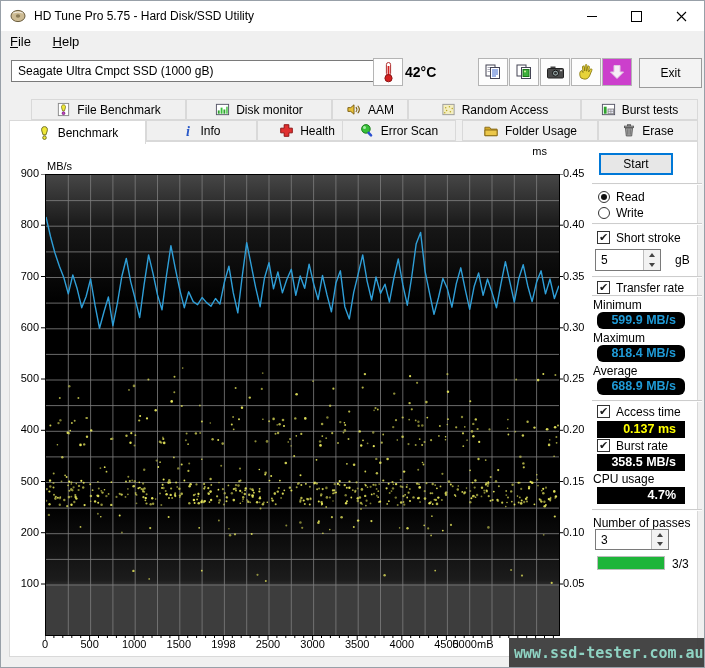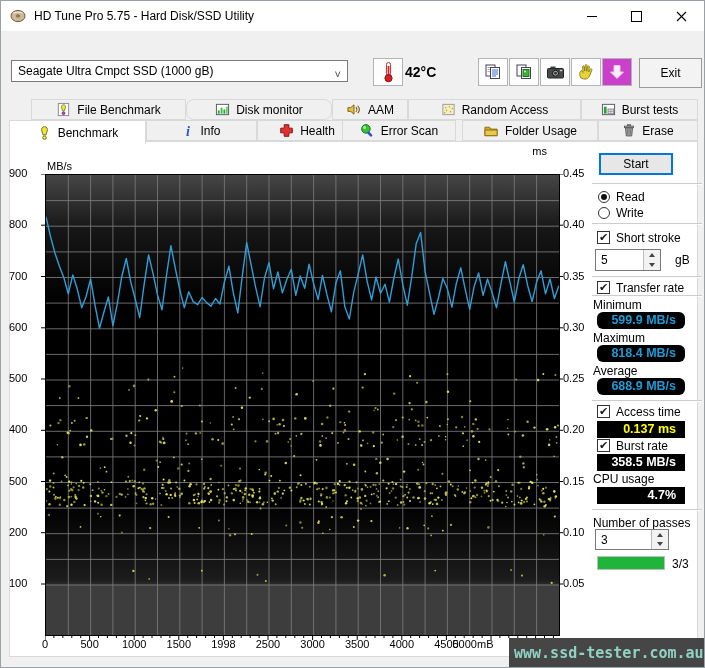--- a/index.html
+++ b/index.html
@@ -12,35 +12,35 @@
   .winbtns{position:absolute;right:0;top:0;height:30px;display:flex;}
   .wbtn{width:45px;height:30px;display:flex;align-items:center;justify-content:center;}
   .glyph-min{width:10px;height:1px;background:#000;}
   .glyph-max{width:9px;height:9px;border:1px solid #000;}
   
   .menubar{position:absolute;left:0;top:30px;width:100%;height:22px;background:#f0f0f0;font-size:13px;}
   .menu-item{display:inline-block;padding:3px 9px;color:#000;}
   .menu-item::first-letter{text-decoration:underline;}
   
   .toolbar{position:absolute;left:0;top:52px;width:100%;height:45px;background:#f0f0f0;}
-  .combo{position:absolute;left:10px;top:7px;width:337px;height:22px;background:#fff;border:1px solid #7a7a7a;font-size:12px;line-height:20px;padding-left:6px;box-sizing:border-box;color:#000;}
+  .combo{position:absolute;left:10px;top:7px;width:381px;height:22px;background:#fff;border:1px solid #7a7a7a;font-size:12px;line-height:20px;padding-left:6px;box-sizing:border-box;color:#000;}
   .combo .chev{position:absolute;right:6px;top:3px;color:#444;font-size:11px;}
   .tbtn{position:absolute;top:5px;width:30px;height:28px;background:#fdfdfd;border:1px solid #b4b4b4;box-sizing:border-box;display:flex;align-items:center;justify-content:center;}
   .temp-label{position:absolute;left:404px;top:11px;font-size:14px;font-weight:bold;color:#000;}
   .exit-btn{position:absolute;left:638px;top:5px;width:61px;height:28px;background:#f3f3f3;border:1px solid #9a9a9a;font-size:12px;display:flex;align-items:center;justify-content:center;color:#000;}
   
   .tab{position:absolute;height:21px;background:#f0f0f0;border:1px solid #d9d9d9;box-sizing:border-box;display:flex;align-items:center;justify-content:center;gap:6px;font-size:12px;color:#000;}
   .tab.active{background:#fff;height:24px;border-bottom:none;z-index:5;}
   .pane{position:absolute;left:8px;top:140px;width:689px;height:516px;background:#fff;border:1px solid #d9d9d9;box-sizing:border-box;}
   
   #plot{position:absolute;left:44px;top:173px;width:513px;height:460px;border:1px solid #000;box-sizing:content-box;
     background:linear-gradient(180deg,#464646 0px,#161616 55px,#000 130px,#000 330px,#1c1c1c 405px,#2a2a2a 409px,#3d3d3d 410px,#3d3d3d 460px);}
   #plot svg{position:absolute;left:0;top:0;}
   .axis-label{position:absolute;font-size:11px;color:#000;}
-  .ylab{width:30px;}
+  .ylab{width:30px;text-align:right;}
   .yrlab{width:34px;text-align:left;}
   .xlab{width:56px;text-align:center;}
   .axis-unit{position:absolute;font-size:11px;color:#000;}
   
   .rp-label{position:absolute;font-size:12px;color:#000;}
   .sep{position:absolute;left:591px;width:110px;height:0;border-top:1px solid #cdcdcd;border-bottom:1px solid #fdfdfd;}
   .start-btn{position:absolute;left:598px;top:152px;width:74px;height:22px;background:#e7e7e7;border:2px solid #0078d7;box-sizing:border-box;font-size:12px;display:flex;align-items:center;justify-content:center;color:#000;}
   .radio{position:absolute;width:12px;height:12px;border:1px solid #333;border-radius:50%;background:#fff;box-sizing:border-box;}
   .radio.sel::after{content:"";position:absolute;left:2px;top:2px;width:6px;height:6px;border-radius:50%;background:#111;}
   .cb{position:absolute;width:13px;height:13px;border:1px solid #333;background:#fff;box-sizing:border-box;font-size:11px;line-height:11px;text-align:center;color:#1a1a1a;}
@@ -81,20 +81,24 @@
           <div class="glyph-max"></div>
         </div>
       <div class="wbtn">
         <svg width="11" height="11" viewBox="0 0 11 11">
             <path d="M1 1 L10 10 M10 1 L1 10" stroke="#000" stroke-width="1.1"></path>
           </svg>
       </div>
     </div>
   </div>
 
+  <div class="menubar">
+    <span class="menu-item">File</span>
+    <span class="menu-item">Help</span>
+  </div>
 
   <div class="toolbar">
     <div class="combo">
       <span>Seagate Ultra Cmpct SSD (1000 gB)</span>
       <span class="chev">˅</span>
     </div>
     <div class="tbtn" style="left:372px;">
       <svg width="17" height="22" viewBox="0 0 17 22">
           <rect x="6.4" y="1.5" width="4.2" height="13" rx="2.1" fill="#fff" stroke="#b03030"></rect>
           <rect x="7.6" y="5" width="1.8" height="10" fill="#d42020"></rect>
@@ -159,21 +163,21 @@
       <div class="tab" style="left: 30px; top: 98px; width: 155px;">
         <span style="display: inline-flex;">
           <svg width="15" height="15" viewBox="0 0 16 16">
             <rect x="2.5" y="1.5" width="11" height="13" fill="#fff" stroke="#888"></rect>
             <path d="M8 3 C9.8 3 10.4 4.4 10 6.2 L9 9.5 L7 9.5 L6 6.2 C5.6 4.4 6.2 3 8 3 Z" fill="#f0e838" stroke="#6b6b1e" stroke-width="0.8"></path>
             <circle cx="8" cy="12" r="1.5" fill="#cc3fcc" stroke="#6b1e6b" stroke-width="0.8"></circle>
           </svg>
         </span>
         <span>File Benchmark</span>
       </div>
-      <div class="tab" style="left: 185px; top: 98px; width: 146px; border-radius: 8px;">
+      <div class="tab" style="left: 185px; top: 98px; width: 146px;">
         <span style="display: inline-flex;">
           <svg width="15" height="15" viewBox="0 0 16 16">
             <rect x="1.5" y="2.5" width="13" height="11" fill="#fff" stroke="#556"></rect>
             <rect x="3" y="9" width="2" height="3.5" fill="#2fa32f"></rect>
             <rect x="6" y="6" width="2" height="6.5" fill="#38c038"></rect>
             <rect x="9" y="8" width="2" height="4.5" fill="#2fa32f"></rect>
             <rect x="12" y="5" width="1.5" height="7.5" fill="#38c038"></rect>
           </svg>
         </span>
         <span>Disk monitor</span>

